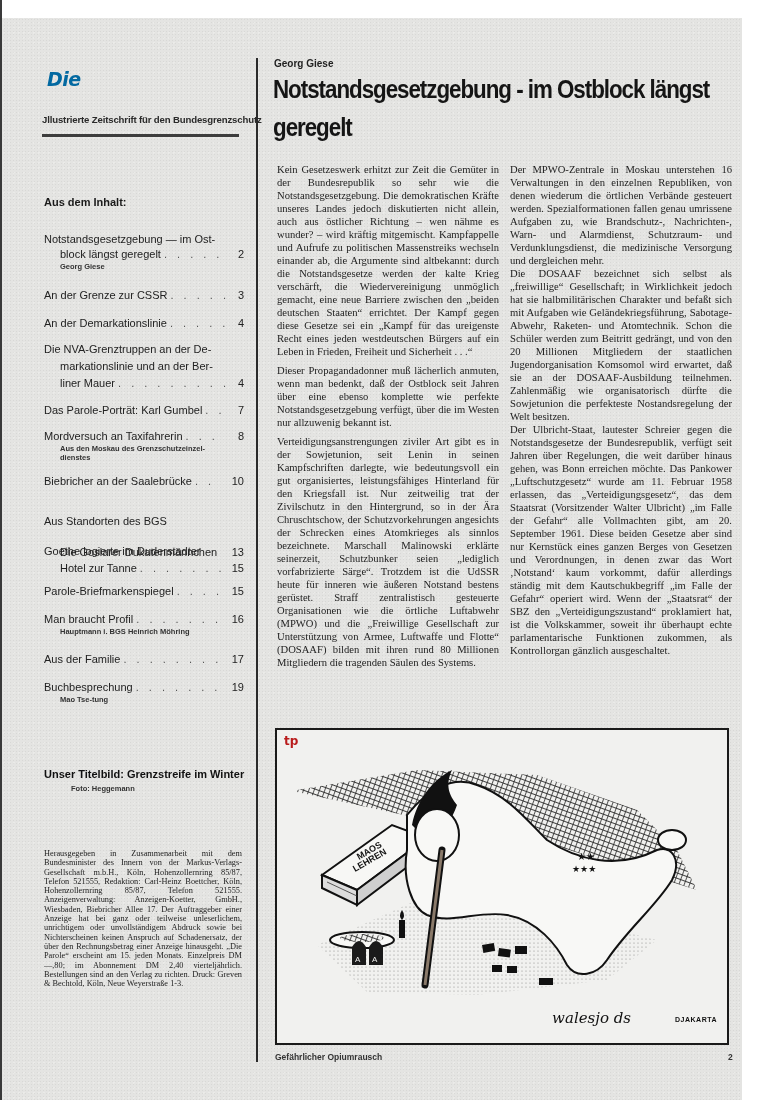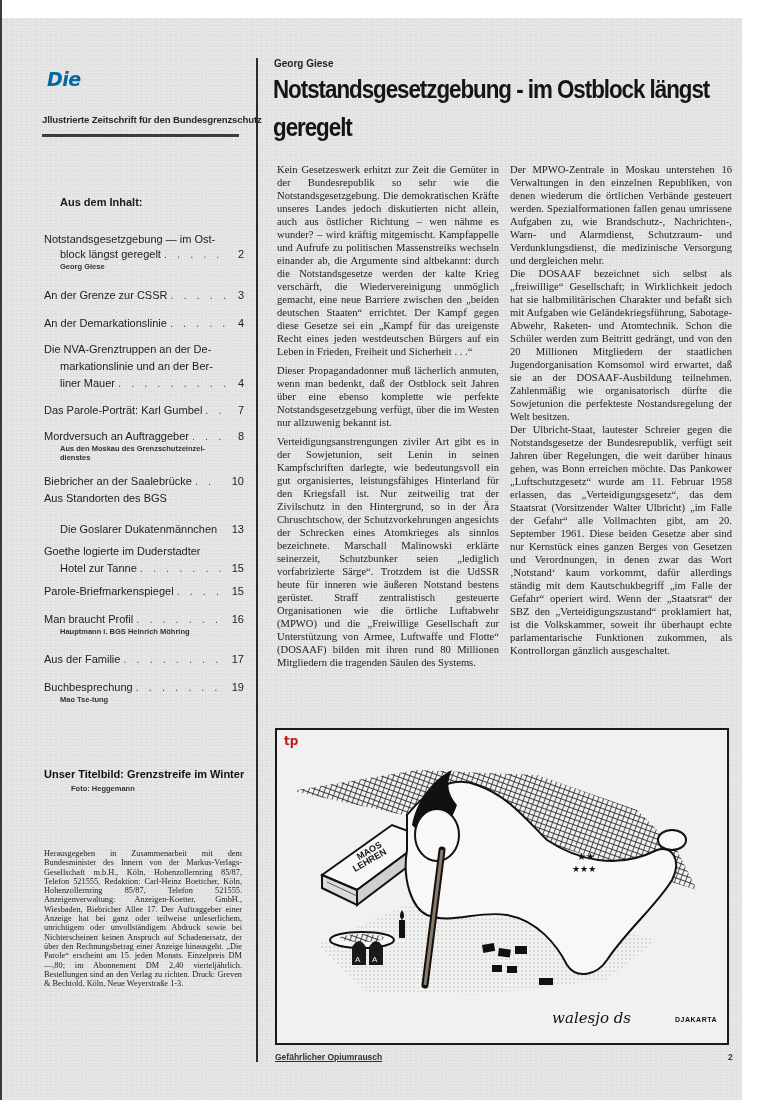--- a/index.html
+++ b/index.html
@@ -80,38 +80,38 @@
     
     .cartoon {
       position: absolute; left: 275px; top: 728px; width: 454px; height: 317px;
       border: 2.5px solid #1a1a1a; background: #f1f1ef; overflow: hidden;
     }
     .cartoon svg { position: absolute; left: 0; top: 0; }
     .tp-logo { position: absolute; left: 7px; top: 4px; font-weight: bold; font-size: 12px; color: #b91c1c; font-family: "DejaVu Sans", sans-serif; }
     .signature { position: absolute; right: 96px; bottom: 16px; font-family: "DejaVu Serif", serif; font-style: italic; font-size: 15px; color: #111; }
     .djakarta { position: absolute; right: 10px; bottom: 20px; font-size: 7px; font-weight: bold; letter-spacing: 0.5px; color: #111; }
 
-    .caption { position: absolute; left: 275px; top: 1052px; font-weight: bold; font-size: 8.5px; color: #333; text-decoration: underline; }
+    .caption { position: absolute; left: 275px; top: 1052px; font-weight: bold; font-size: 8.5px; color: #333; }
     .page-num { position: absolute; left: 728px; top: 1052px; font-weight: bold; font-size: 8.5px; color: #333; }
   </style>
 </head>
 <body>
 
 <div class="paper"></div>
 <div class="left-edge"></div>
 
 <div class="sidebar">
   <div class="masthead">
     <span class="mast-die">Die</span>
   </div>
   <div class="mast-sub">Jllustrierte Zeitschrift für den Bundesgrenzschutz</div>
   <div class="mast-rule"></div>
 </div>
 
-<div class="toc-heading" style="left:44px; top:196px;margin-left:16px;">Aus dem Inhalt:</div>
+<div class="toc-heading" style="left:44px; top:196px;">Aus dem Inhalt:</div>
 
 <div class="toc" style="left:44px; top:232px;">
 
   <div class="toc-item" style="top:0px;">
     <div class="toc-line">
         <span class="t">Notstandsgesetzgebung — im Ost-</span>
       </div>
     <div class="toc-line indent">
         <span class="t">block längst geregelt</span>
         <span class="dots">. . . . . . . . . . .</span>
@@ -153,36 +153,36 @@
   <div class="toc-item" style="top:171px;">
     <div class="toc-line">
         <span class="t">Das Parole-Porträt: Karl Gumbel</span>
         <span class="dots">. . .</span>
         <span class="pg">7</span>
       </div>
   </div>
 
   <div class="toc-item" style="top:197px;">
     <div class="toc-line">
-        <span class="t">Mordversuch an Auftraggeber</span>
+        <span class="t">Mordversuch an Taxifahrerin</span>
         <span class="dots">. . . . .</span>
         <span class="pg">8</span>
       </div>
     <div class="toc-sub" style="padding-right:30px;">Aus den Moskau des Grenzschutzeinzel-dienstes</div>
   </div>
 
   <div class="toc-item" style="top:242px;">
     <div class="toc-line">
         <span class="t">Biebricher an der Saalebrücke</span>
         <span class="dots">. .</span>
         <span class="pg">10</span>
       </div>
   </div>
 
-  <div class="toc-item" style="top:259px;">
+  <div class="toc-item" style="top:282px;">
     <div class="toc-line">
         <span class="t">Aus Standorten des BGS</span>
       </div>
     <div class="toc-line indent" style="margin-top:16px;">
         <span class="t">Die Goslarer Dukatenmännchen</span>
         <span class="dots"></span>
         <span class="pg">13</span>
       </div>
   </div>
 

